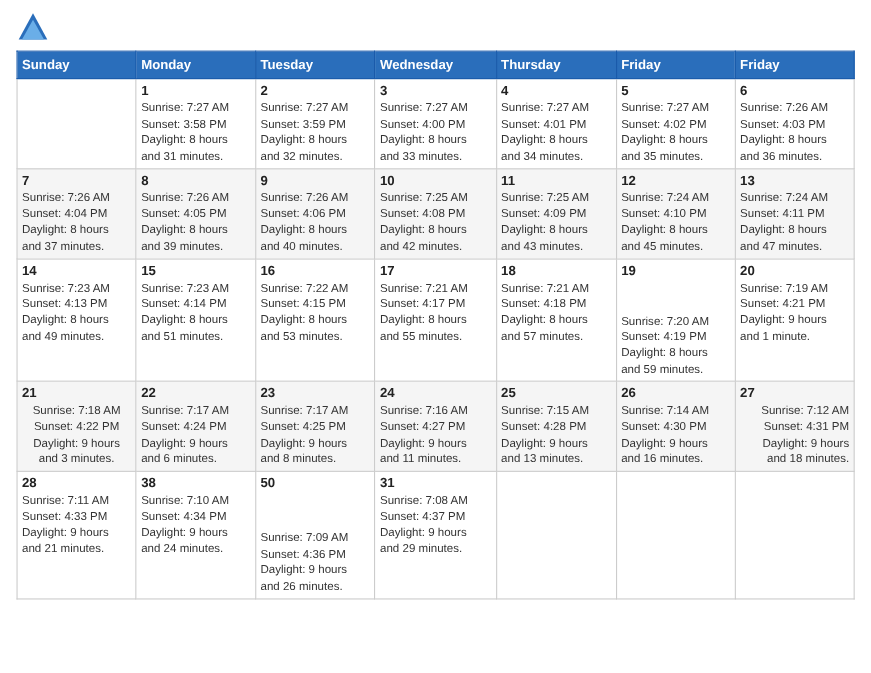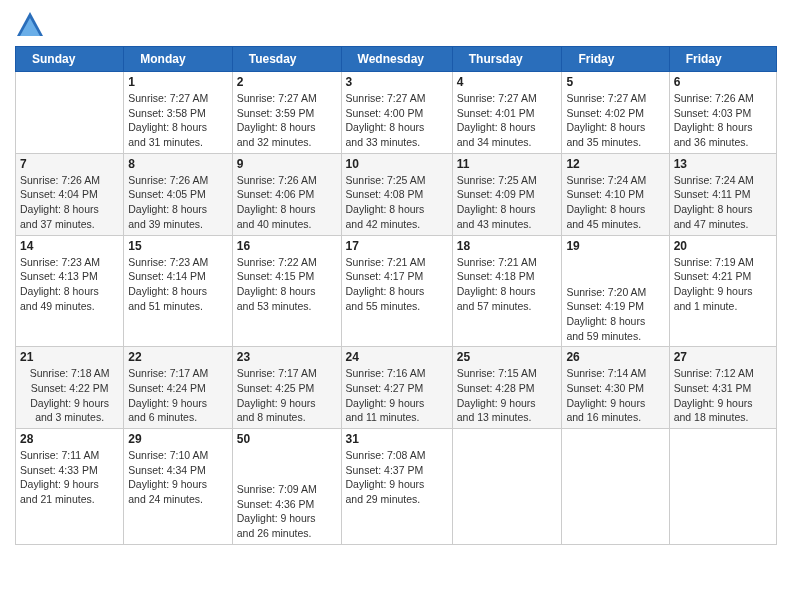--- a/index.html
+++ b/index.html
@@ -52,21 +52,21 @@
       color: #444;
     }
     .calendar {
       width: 100%;
       border-collapse: collapse;
       font-size: 11px;
     }
     .calendar th {
       background: #2a6ebb;
       color: #fff;
-      padding: 5px 16px;
+      padding: 5px 4px;
       text-align: left;
       font-size: 12px;
       border: 1px solid #1a5aaa;
     }
     .calendar td {
       border: 1px solid #ccc;
       vertical-align: top;
       padding: 3px 4px;
       width: 113px;
       height: 80px;
@@ -310,36 +310,36 @@
           </td>
           <td>
             <span class="day-number">26</span>
             <div class="day-info" style="white-space: pre-line;">Sunrise: 7:14 AM
 Sunset: 4:30 PM
 Daylight: 9 hours
 and 16 minutes.</div>
           </td>
           <td>
             <span class="day-number">27</span>
-            <div class="day-info" style="white-space: pre-line;">Sunrise: 7:12 AM
+            <div class="day-info" style="white-space: pre-line; text-align: right;">Sunrise: 7:12 AM
 Sunset: 4:31 PM
 Daylight: 9 hours
 and 18 minutes.</div>
           </td>
         </tr>
         <tr>
           <td>
             <span class="day-number">28</span>
             <div class="day-info" style="white-space: pre-line;">Sunrise: 7:11 AM
 Sunset: 4:33 PM
 Daylight: 9 hours
 and 21 minutes.</div>
           </td>
           <td>
-            <span class="day-number">29</span>
+            <span class="day-number">38</span>
             <div class="day-info" style="white-space: pre-line;">Sunrise: 7:10 AM
 Sunset: 4:34 PM
 Daylight: 9 hours
 and 24 minutes.</div>
           </td>
           <td>
             <span class="day-number">50</span>
             <div class="day-info" style="white-space: pre-line; margin-top: 36px;">Sunrise: 7:09 AM
 Sunset: 4:36 PM
 Daylight: 9 hours

